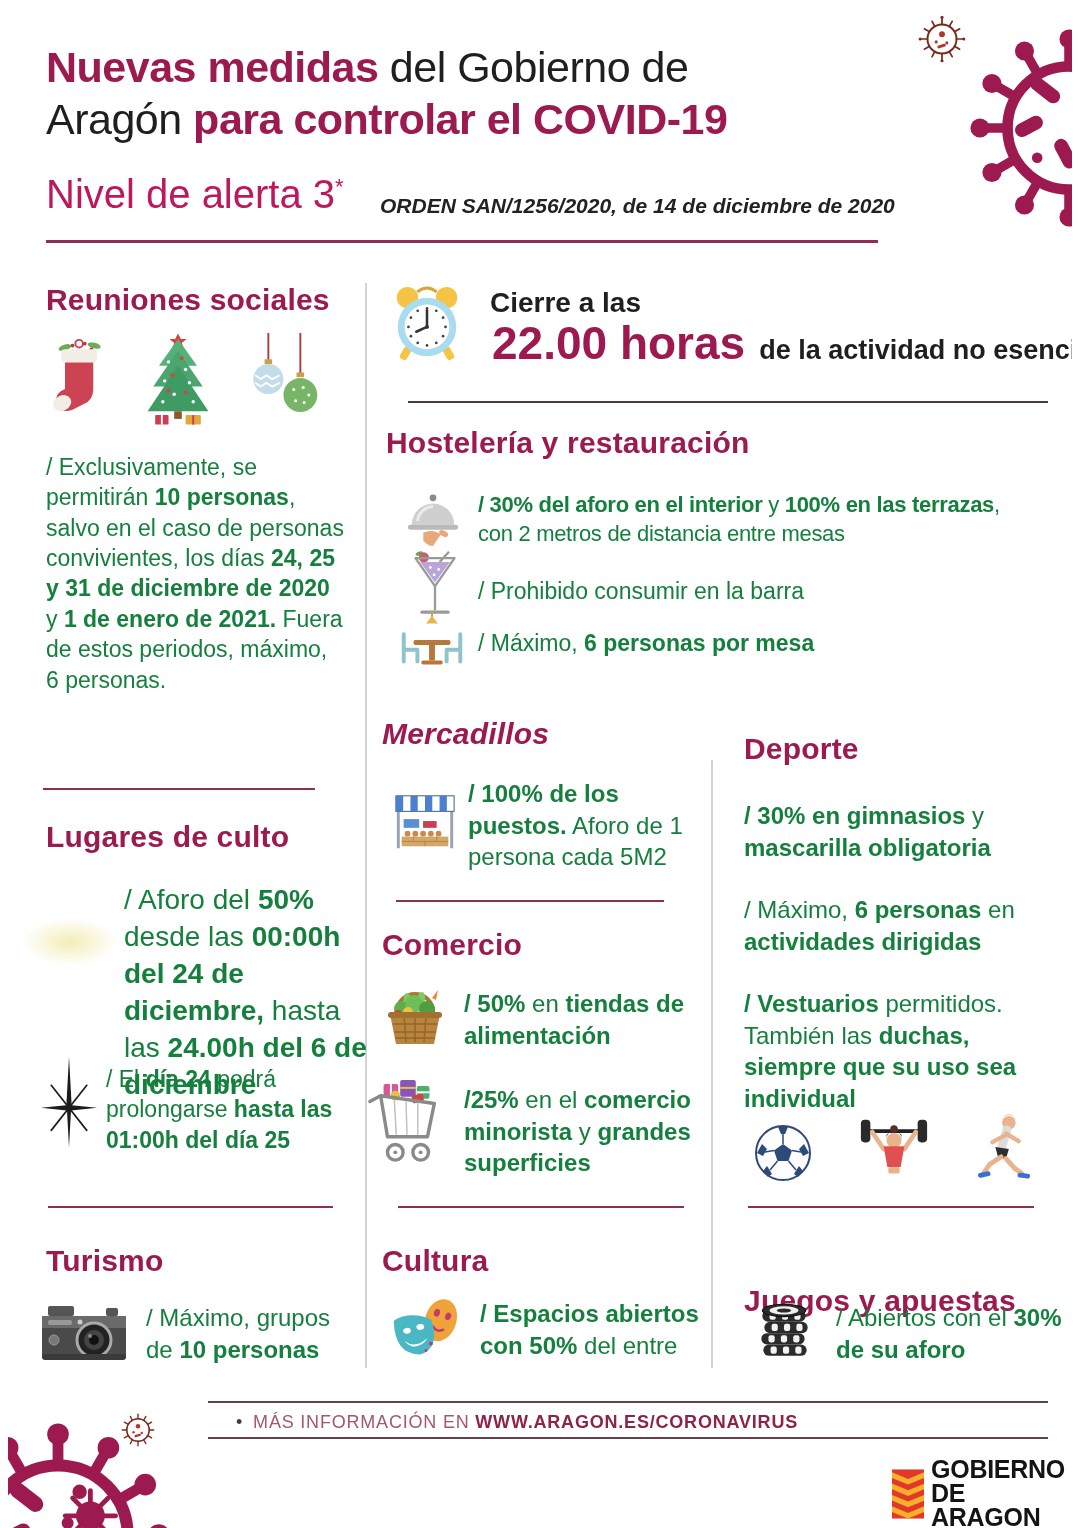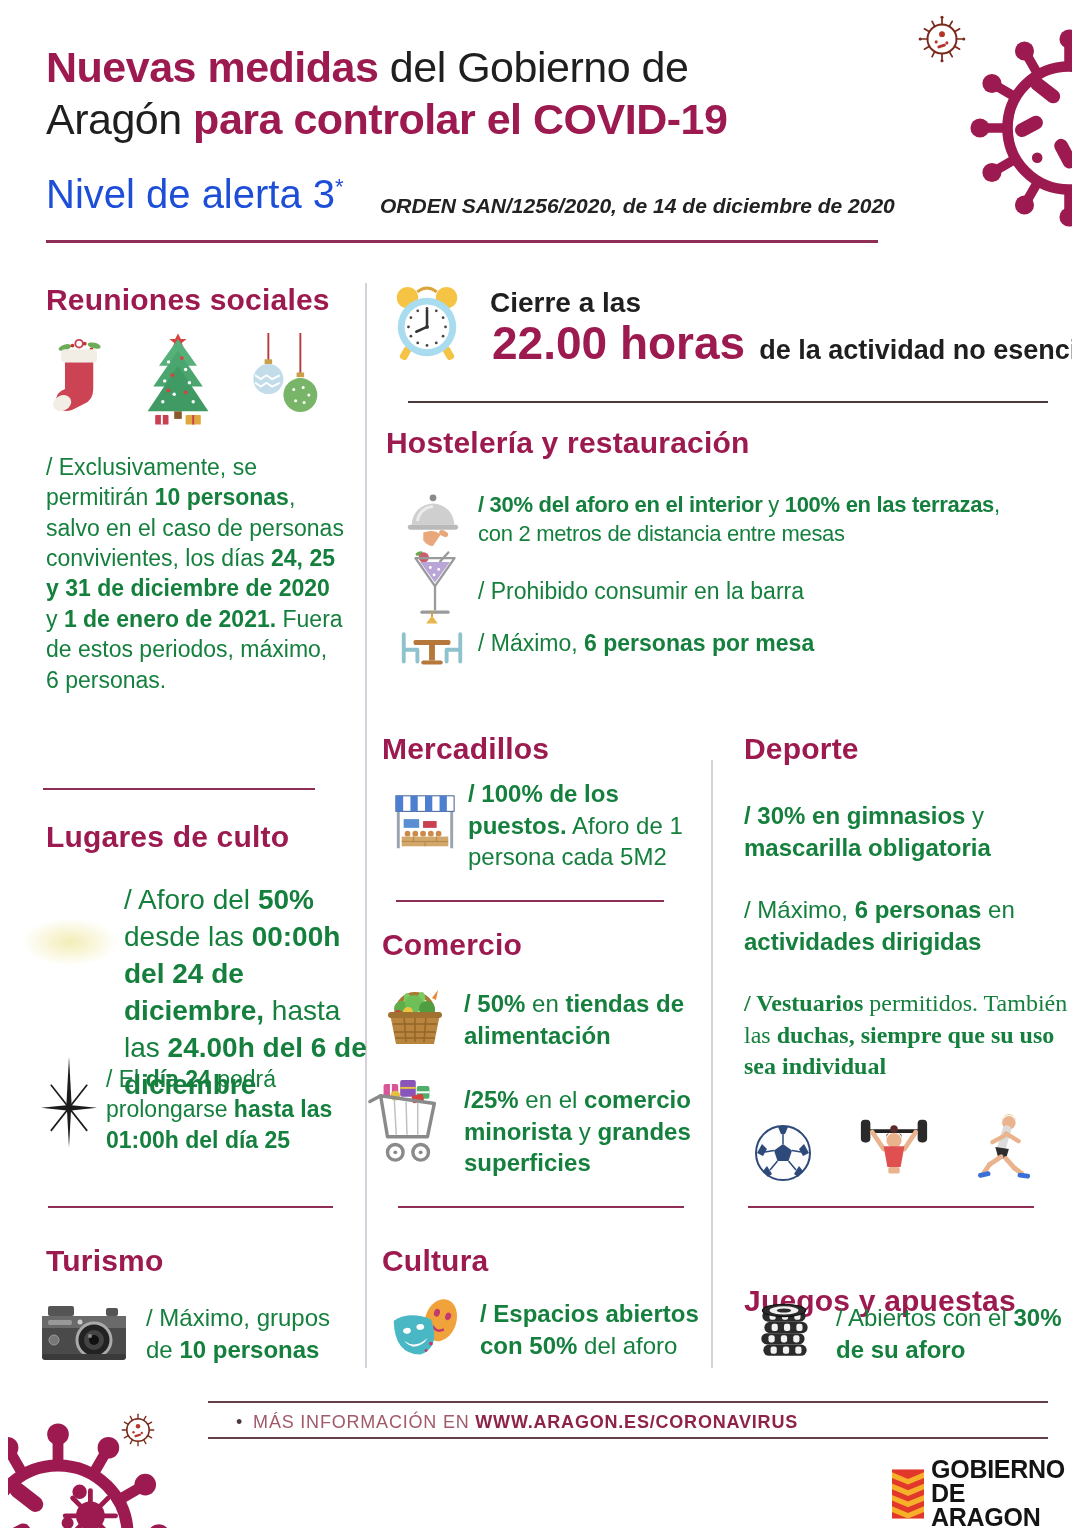--- a/index.html
+++ b/index.html
@@ -3,21 +3,21 @@
 <meta charset="utf-8">
 <style>
   * { margin:0; padding:0; box-sizing:border-box; }
   html,body { background:#fff; }
   body { font-family:"Liberation Sans","DejaVu Sans",sans-serif; }
   .page { position:relative; width:1064px; height:1528px; background:#fff; overflow:hidden; margin:0 auto; }
   .abs { position:absolute; }
   .b { font-weight:700; }
   .m { color:#9c1a4f; }
   .title { font-size:43px; line-height:1.2; color:#1f1f1f; letter-spacing:-0.5px; }
-  .alert { font-size:40px; font-weight:400; color:#1d4ed8; }
+  .alert { font-size:40px; font-weight:400; color:#be185d; }
   .alert sup { font-size:22px; }
   .order { font-size:21px; font-style:italic; font-weight:600; color:#222; }
   .sec-title { color:#9c1a4f; font-weight:700; font-size:30px; letter-spacing:0.2px; }
   .body-text { color:#15803d; font-size:24px; line-height:1.32; }
   .rule { background:#8e2d55; height:2px; }
   .rule-dark { background:#4c3a3a; height:2px; }
   .rule-foot { background:#654049; height:2px; }
   .vline { width:2px; background:#d6d0d8; }
   .closing-intro { font-size:28px; font-weight:700; color:#1f1f1f; }
   .closing-time { font-size:46px; font-weight:700; color:#9c1a4f; }
@@ -297,21 +297,21 @@
       <path d="M68 24 L68 52 M68 40 L54 40 L54 52"></path>
     </g>
     <g fill="#b5773a">
       <rect x="20" y="30" width="38" height="5" rx="2"></rect>
       <rect x="36" y="35" width="6" height="16"></rect>
       <rect x="28" y="51" width="22" height="4" rx="2"></rect>
     </g>
   </svg>
   <div class="abs body-text" style="left:470px; top:628px; width:520px; font-size:23px;"><span>/  Máximo, </span><span class="b">6 personas por mesa</span></div>
 
-  <div class="abs sec-title" style="left:374px; top:732px;">Mercadillos</div>
+  <div class="abs sec-title" style="left:374px; top:717px;font-style:italic;">Mercadillos</div>
   <svg class="abs" style="left:384px; top:790px;" width="66" height="66" viewBox="0 0 68 68">
     <rect x="5" y="22" width="3" height="38" fill="#9aa3b0"></rect>
     <rect x="60" y="22" width="3" height="38" fill="#9aa3b0"></rect>
     <g>
       <rect x="4" y="6" width="60" height="16" fill="#fff" stroke="#3a5a8c" stroke-width="1"></rect>
       <rect x="4" y="6" width="7.5" height="16" fill="#4d7fd0"></rect>
         <rect x="19" y="6" width="7.5" height="16" fill="#4d7fd0"></rect>
       <rect x="34" y="6" width="7.5" height="16" fill="#4d7fd0"></rect>
         <rect x="49" y="6" width="7.5" height="16" fill="#4d7fd0"></rect>
     </g>
@@ -393,26 +393,26 @@
     </g>
     <g transform="rotate(-8 30 42)">
       <path d="M12 26 Q8 60 34 64 Q56 60 50 30 Q30 18 12 26 Z" fill="#49b8c4"></path>
       <ellipse cx="24" cy="38" rx="4" ry="3" fill="#fff"></ellipse>
       <ellipse cx="38" cy="36" rx="4" ry="3" fill="#fff"></ellipse>
       <path d="M20 48 Q30 58 44 48 Q38 56 28 55 Q22 52 20 48 Z" fill="#fff"></path>
     </g>
     <circle cx="48" cy="52" r="2" fill="#c23a6e"></circle>
     <circle cx="43" cy="59" r="1.5" fill="#c23a6e"></circle>
   </svg>
-  <div class="abs body-text" style="left:472px; top:1298px; width:250px;"><span class="b">/ Espacios abiertos con 50%</span><span> del aforo</span></div>
+  <div class="abs body-text" style="left:472px; top:1298px; width:250px;"><span class="b">/ Espacios abiertos con 50%</span><span> del entre</span></div>
 
   <div class="abs sec-title" style="left:736px; top:732px;">Deporte</div>
   <div class="abs body-text" style="left:736px; top:800px; width:318px;"><span class="b">/ 30% en gimnasios</span><span> y </span><span class="b">mascarilla obligatoria</span></div>
   <div class="abs body-text" style="left:736px; top:894px; width:318px;"><span>/ Máximo, </span><span class="b">6 personas</span><span> en </span><span class="b">actividades dirigidas</span></div>
-  <div class="abs body-text" style="left:736px; top:988px; width:324px;font-family:Liberation Serif, serif;"><span class="b">/ Vestuarios</span><span> permitidos. También las </span><span class="b">duchas, siempre que su uso sea individual</span></div>
+  <div class="abs body-text" style="left:736px; top:988px; width:324px;"><span class="b">/ Vestuarios</span><span> permitidos. También las </span><span class="b">duchas, siempre que su uso sea individual</span></div>
 
   <div class="abs icons-row" style="left:744px; top:1112px;">
     <svg width="62" height="62" viewBox="0 0 62 62">
       <circle cx="31" cy="31" r="27" fill="#fdfdfd" stroke="#2e4a7a" stroke-width="2"></circle>
       <polygon points="31,22 40,28.5 36.5,39 25.5,39 22,28.5" fill="#2e4a7a"></polygon>
       <polygon points="26,5 36,5 33,12 29,12" fill="#2e4a7a"></polygon>
       <polygon points="52,22 57,31 51,34 47,27" fill="#2e4a7a"></polygon>
       <polygon points="10,22 5,31 11,34 15,27" fill="#2e4a7a"></polygon>
       <polygon points="42,52 47,44 51,49 46,55" fill="#2e4a7a"></polygon>
       <polygon points="20,52 15,44 11,49 16,55" fill="#2e4a7a"></polygon>

